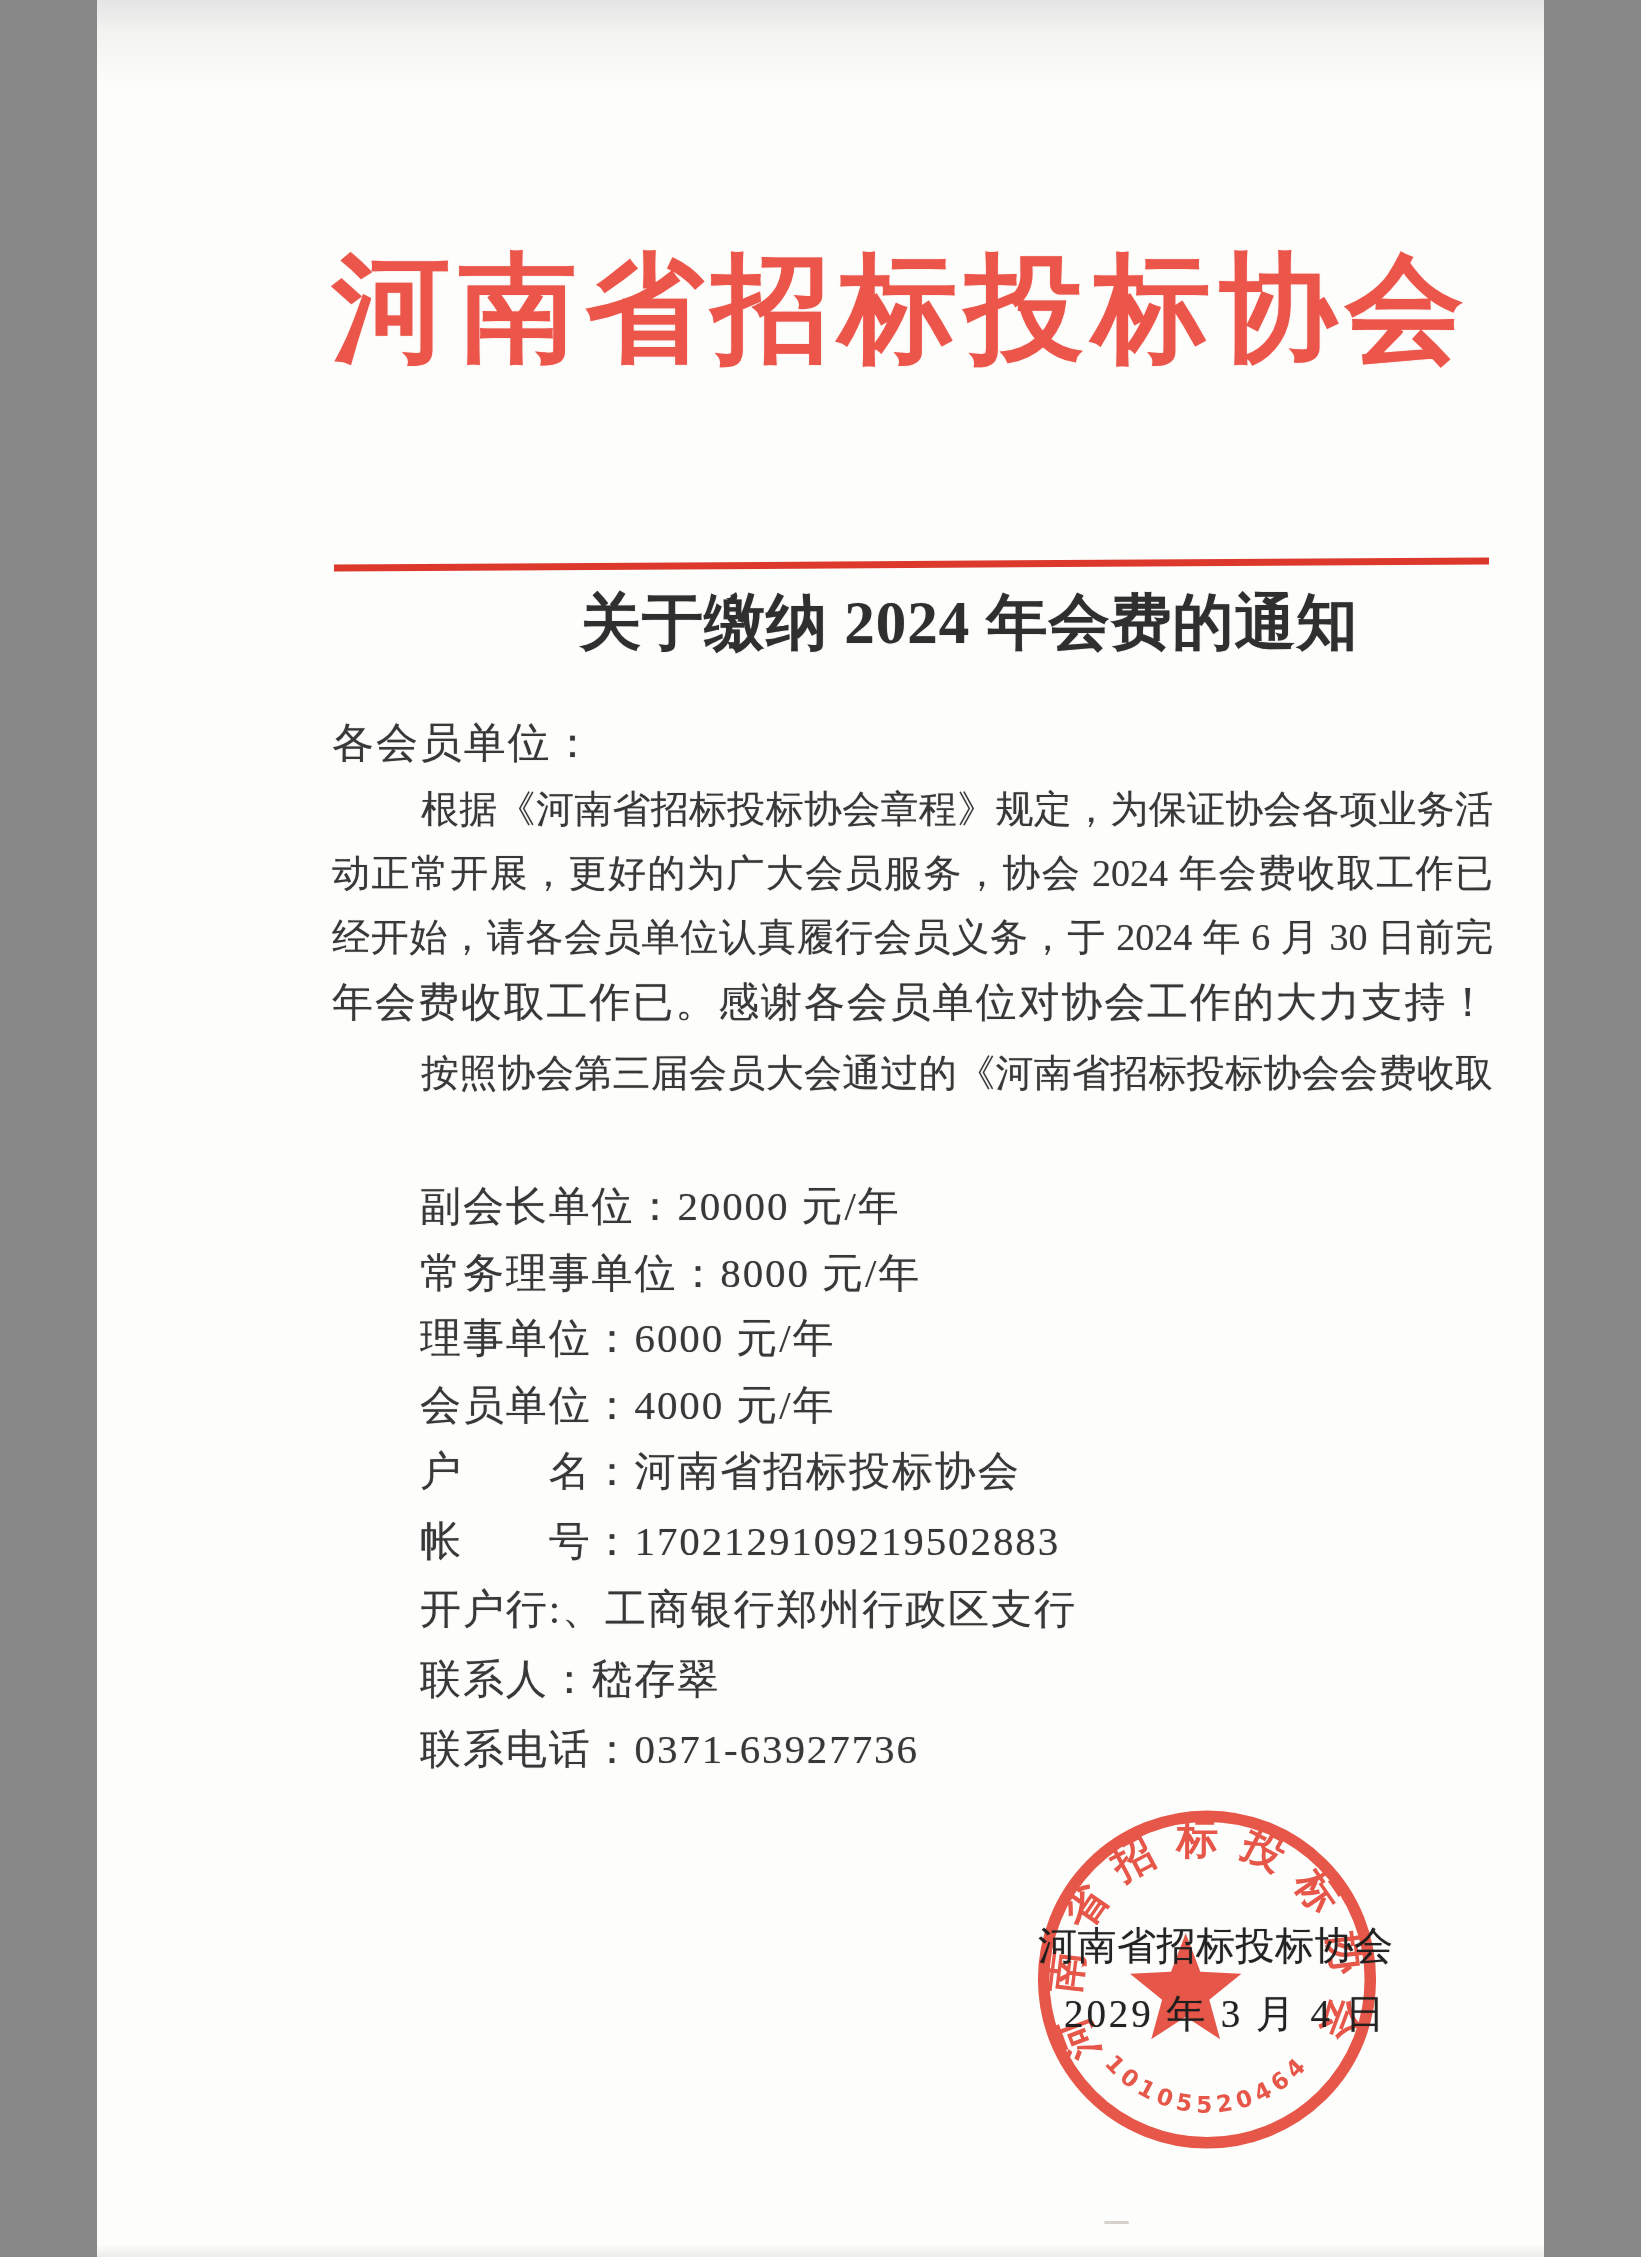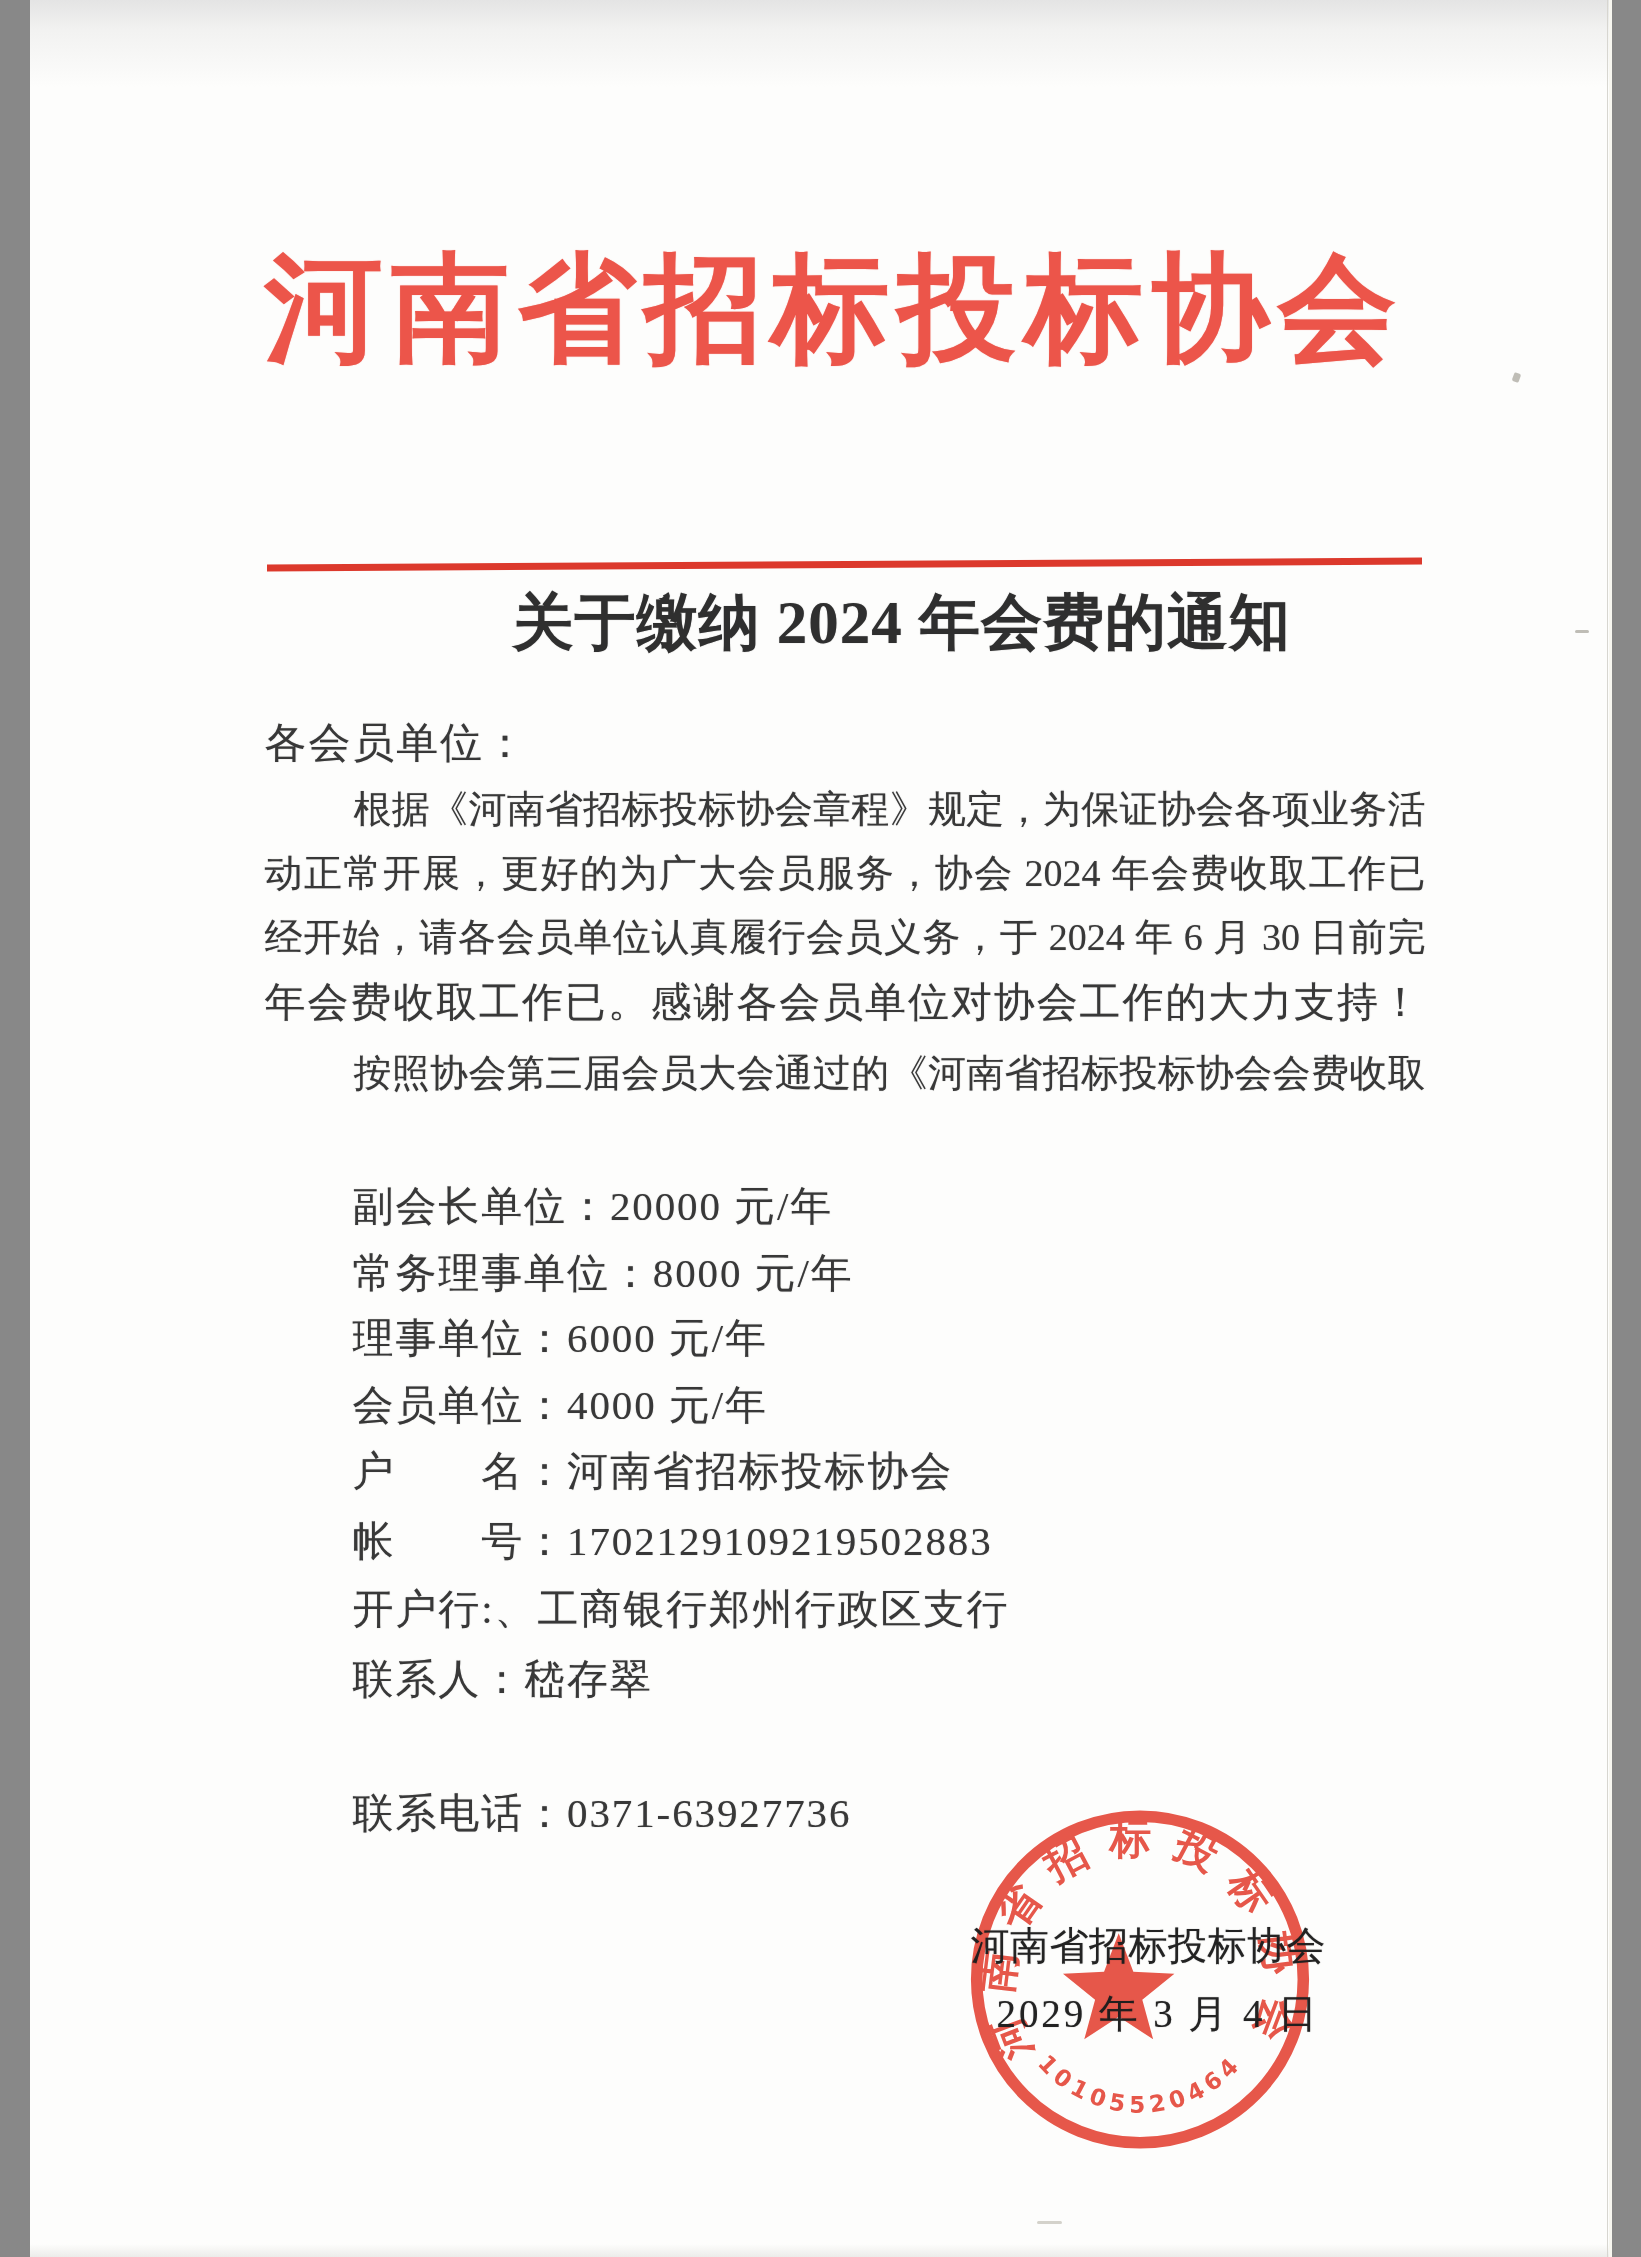--- a/index.html
+++ b/index.html
@@ -1,18 +1,18 @@
 <!DOCTYPE html>
 <html><head>
 <meta charset="utf-8">
 <style>
   html,body{margin:0;padding:0;background:#888;}
   .page{
     position:relative;
-    width:1582px;height:2257px;
+    width:1447px;height:2257px;
     margin:0 auto;
     background:#fdfdfc;
     overflow:hidden;
     font-family:"Liberation Serif","DejaVu Serif",serif;
   }
   
   .scan-top-shadow{
     position:absolute;left:0;top:0;width:100%;height:87px;
     background:linear-gradient(#e4e4e4 0%,#f2f2f1 35%,rgba(255,255,255,0) 100%);
     z-index:0;
@@ -126,21 +126,21 @@
 
   <div class="bl" style="left:323px;top:1179px;">副会长单位：20000 元/年</div>
   <div class="bl" style="left:323px;top:1246px;">常务理事单位：8000 元/年</div>
   <div class="bl" style="left:323px;top:1311px;">理事单位：6000 元/年</div>
   <div class="bl" style="left:323px;top:1378px;">会员单位：4000 元/年</div>
 
   <div class="bl" style="left:323px;top:1444px;">户　　名：河南省招标投标协会</div>
   <div class="bl" style="left:323px;top:1514px;">帐　　号：1702129109219502883</div>
   <div class="bl" style="left:323px;top:1582px;">开户行:、工商银行郑州行政区支行</div>
   <div class="bl" style="left:323px;top:1652px;">联系人：嵇存翠</div>
-  <div class="bl" style="left:323px;top:1786px;">联系电话：0371-63927736</div>
+  <div class="bl" style="left:323px;top:1722px;">联系电话：0371-63927736</div>
 
   <svg class="stamp" viewBox="0 0 400 400">
     <circle class="ring" cx="200" cy="200" r="184" stroke-width="13"></circle>
     <defs>
       <path id="arcNamePath" d="M 98.9 301.1 A 143 143 0 1 1 301.1 301.1" fill="none"></path>
       <path id="arcCodePath" d="M 77.1 286 A 150 150 0 0 0 322.9 286" fill="none"></path>
     </defs>
     <text class="arcname">
       <textPath href="#arcNamePath" startOffset="50%" text-anchor="middle">河南省招标投标协会</textPath>
     </text>

